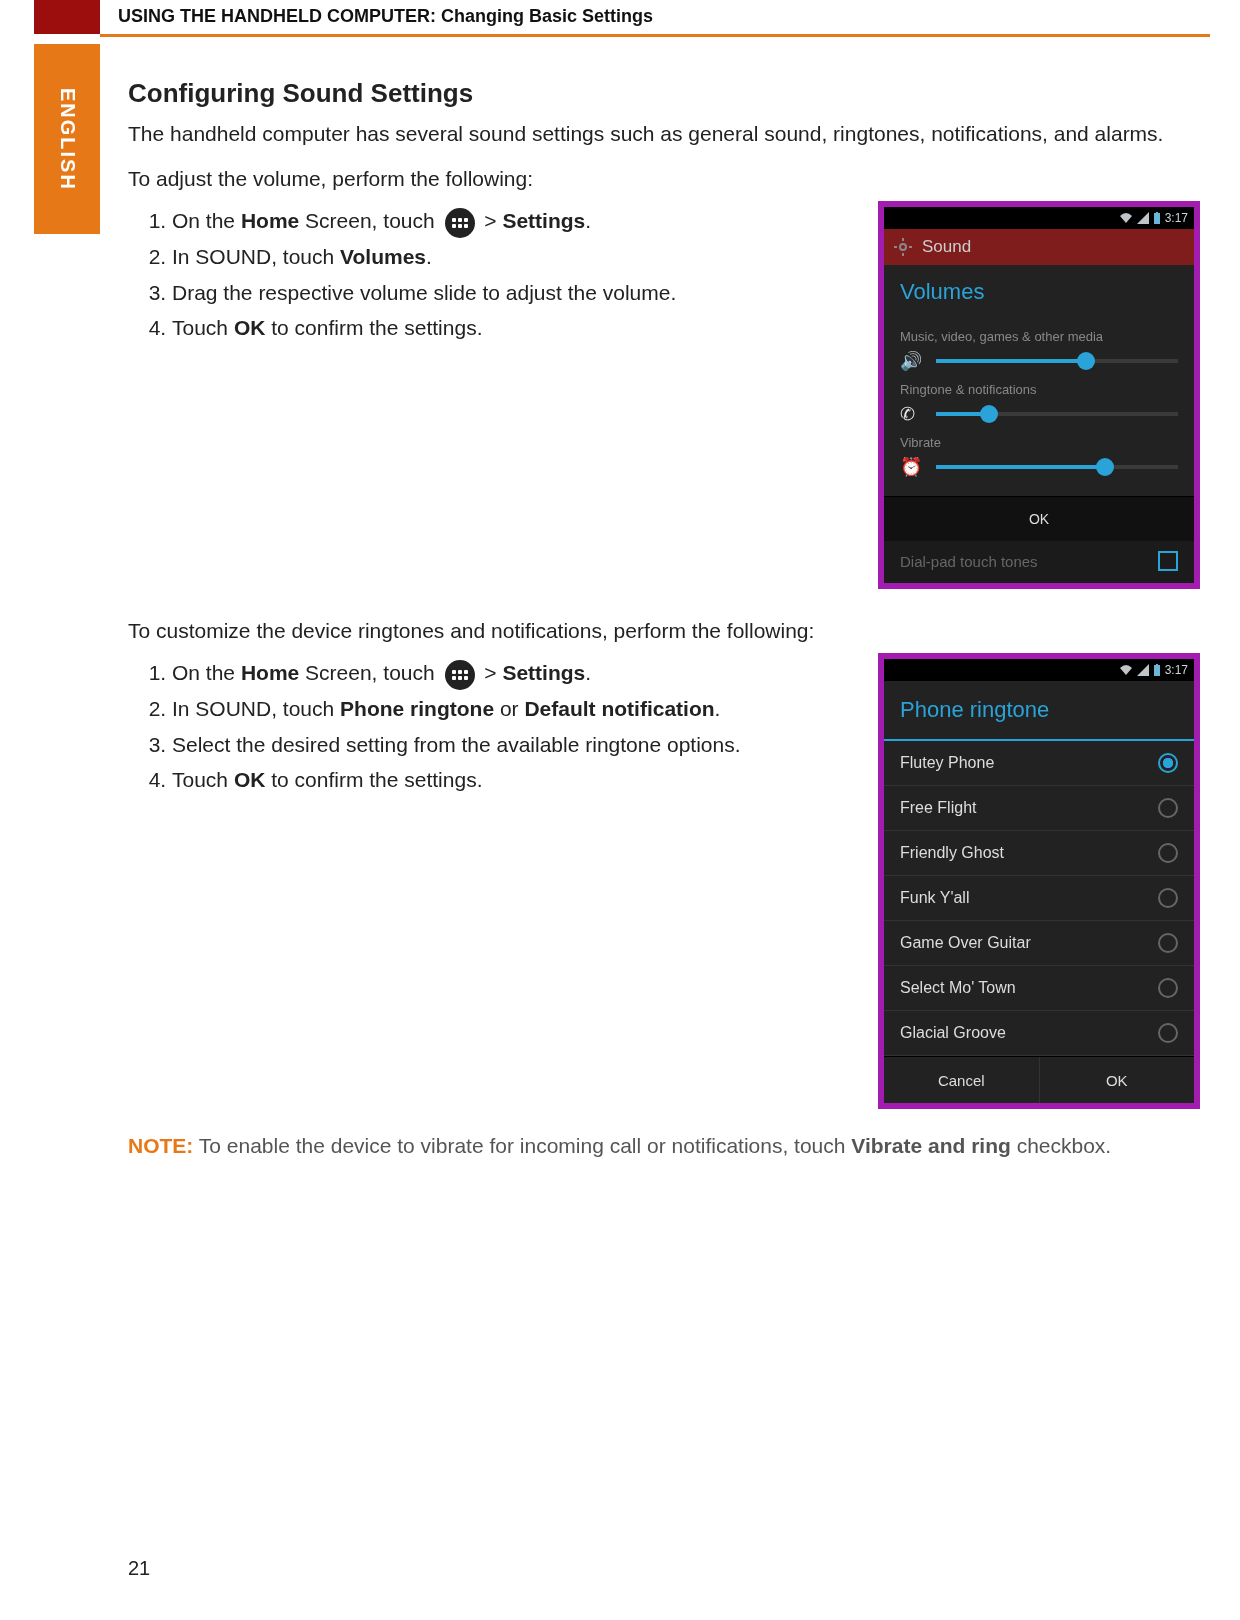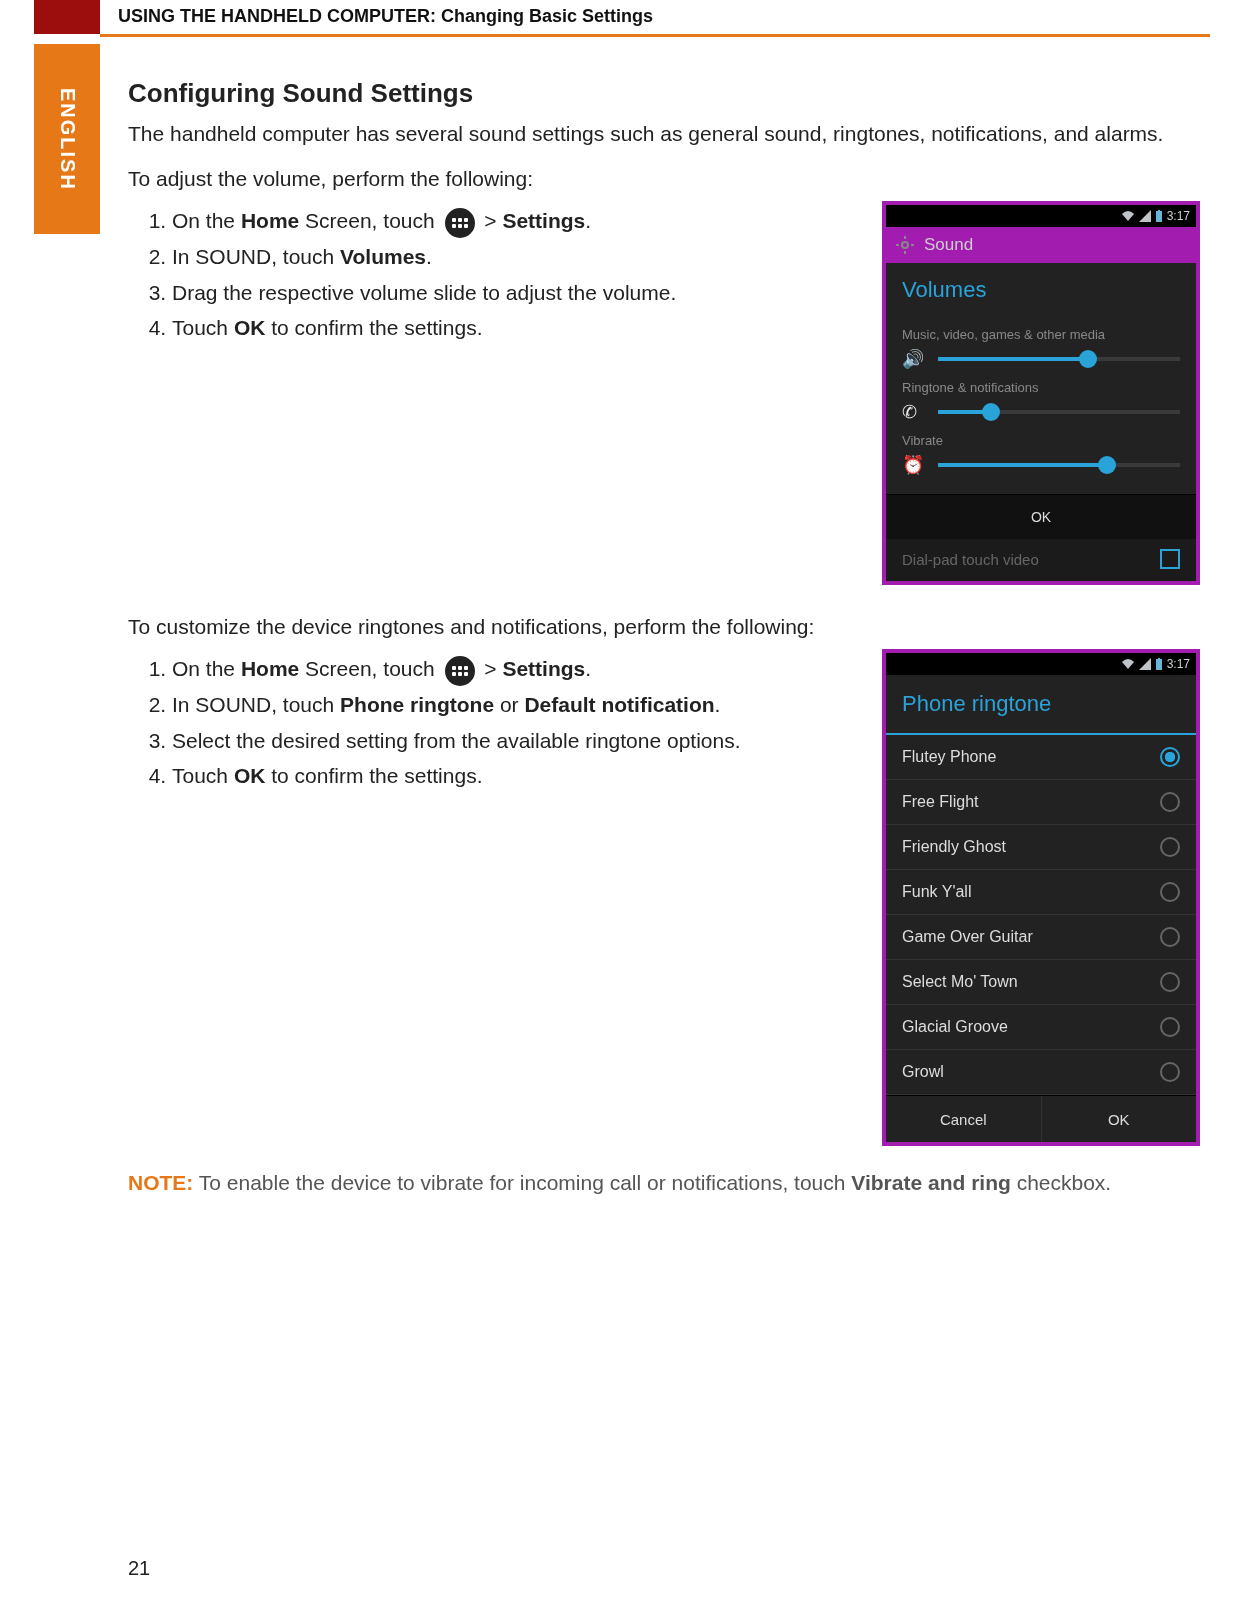--- a/index.html
+++ b/index.html
@@ -20,24 +20,24 @@
   ol.steps{font-size:21px;margin:4px 0 0 0;padding-left:44px;line-height:1.55;}
   ol.steps li{margin:3px 0;}
   b{font-weight:bold;}
   .apps-icon{display:inline-flex;vertical-align:middle;width:30px;height:30px;border-radius:50%;background:#222;align-items:center;justify-content:center;margin:0 4px;}
   .apps-icon .dots{display:grid;grid-template-columns:repeat(3,4px);grid-gap:2px;}
   .apps-icon .dots span{width:4px;height:4px;background:#fff;border-radius:1px;}
   .row{display:flex;align-items:flex-start;gap:33px;}
   .col-text{flex:1;}
   .col-img{flex:0 0 auto;}
   
-  .phone{width:310px;border:4px solid #a21caf;background:#1b1b1b;color:#c9c9c9;font-size:14px;}
+  .phone{width:310px;border:6px solid #a21caf;background:#1b1b1b;color:#c9c9c9;font-size:14px;}
   .statusbar{height:22px;background:#000;display:flex;justify-content:flex-end;align-items:center;gap:4px;padding:0 6px;color:#bfc4c8;font-size:12px;}
   .statusbar .time{color:#cdd3d7;}
-  .appbar{height:36px;display:flex;align-items:center;gap:10px;padding:0 10px;background:#a21caf;color:#ccc;font-size:17px;}
+  .appbar{height:36px;display:flex;align-items:center;gap:10px;padding:0 10px;background:#7f1d1d;color:#ccc;font-size:17px;}
   .appbar .gear{width:18px;height:18px;}
   .panel-title{color:#2aa3d9;font-size:22px;padding:14px 16px 10px 16px;}
   .slider-group{padding:4px 16px 10px 16px;}
   .slider-label{color:#888;font-size:13px;margin:10px 0 6px 0;}
   .slider-row{display:flex;align-items:center;gap:14px;}
   .slider-row .icon{color:#eaeaea;font-size:18px;width:22px;}
   .track{position:relative;flex:1;height:4px;background:#3a3a3a;}
   .track .fill{position:absolute;top:0;left:0;height:4px;background:#2aa3d9;}
   .track .knob{position:absolute;top:-7px;width:18px;height:18px;border-radius:50%;background:#2aa3d9;}
   .ok-bar{height:44px;background:#111;border-top:1px solid #000;display:flex;align-items:center;justify-content:center;color:#ddd;font-size:14px;margin-top:8px;}
@@ -162,21 +162,21 @@
                 <span class="icon">⏰</span>
                 <div class="track">
                     <div class="fill" style="width:70%"></div>
                     <div class="knob" style="left:calc(70% - 9px)"></div>
                   </div>
               </div>
             </div>
             <div class="ok-bar">OK</div>
           </div>
           <div class="faded-row">
-            <span>Dial-pad touch video</span>
+            <span>Dial-pad touch tones</span>
             <span class="chk"></span>
           </div>
         </div>
       </div>
     </div>
 
     <p class="instr" style="margin-top:30px;">To customize the device ringtones and notifications, perform the following:</p>
 
     <div class="row">
       <div class="col-text">
@@ -245,24 +245,20 @@
                 <div class="list-row">
                   <span>Game Over Guitar</span>
                   <span class="radio"></span>
                 </div>
                 <div class="list-row">
                   <span>Select Mo' Town</span>
                   <span class="radio"></span>
                 </div>
                 <div class="list-row">
                   <span>Glacial Groove</span>
-                  <span class="radio"></span>
-                </div>
-                <div class="list-row">
-                  <span>Growl</span>
                   <span class="radio"></span>
                 </div>
               </div>
             <div class="btn-bar">
               <div class="b">Cancel</div>
               <div class="b">OK</div>
             </div>
           </div>
         </div>
       </div>

